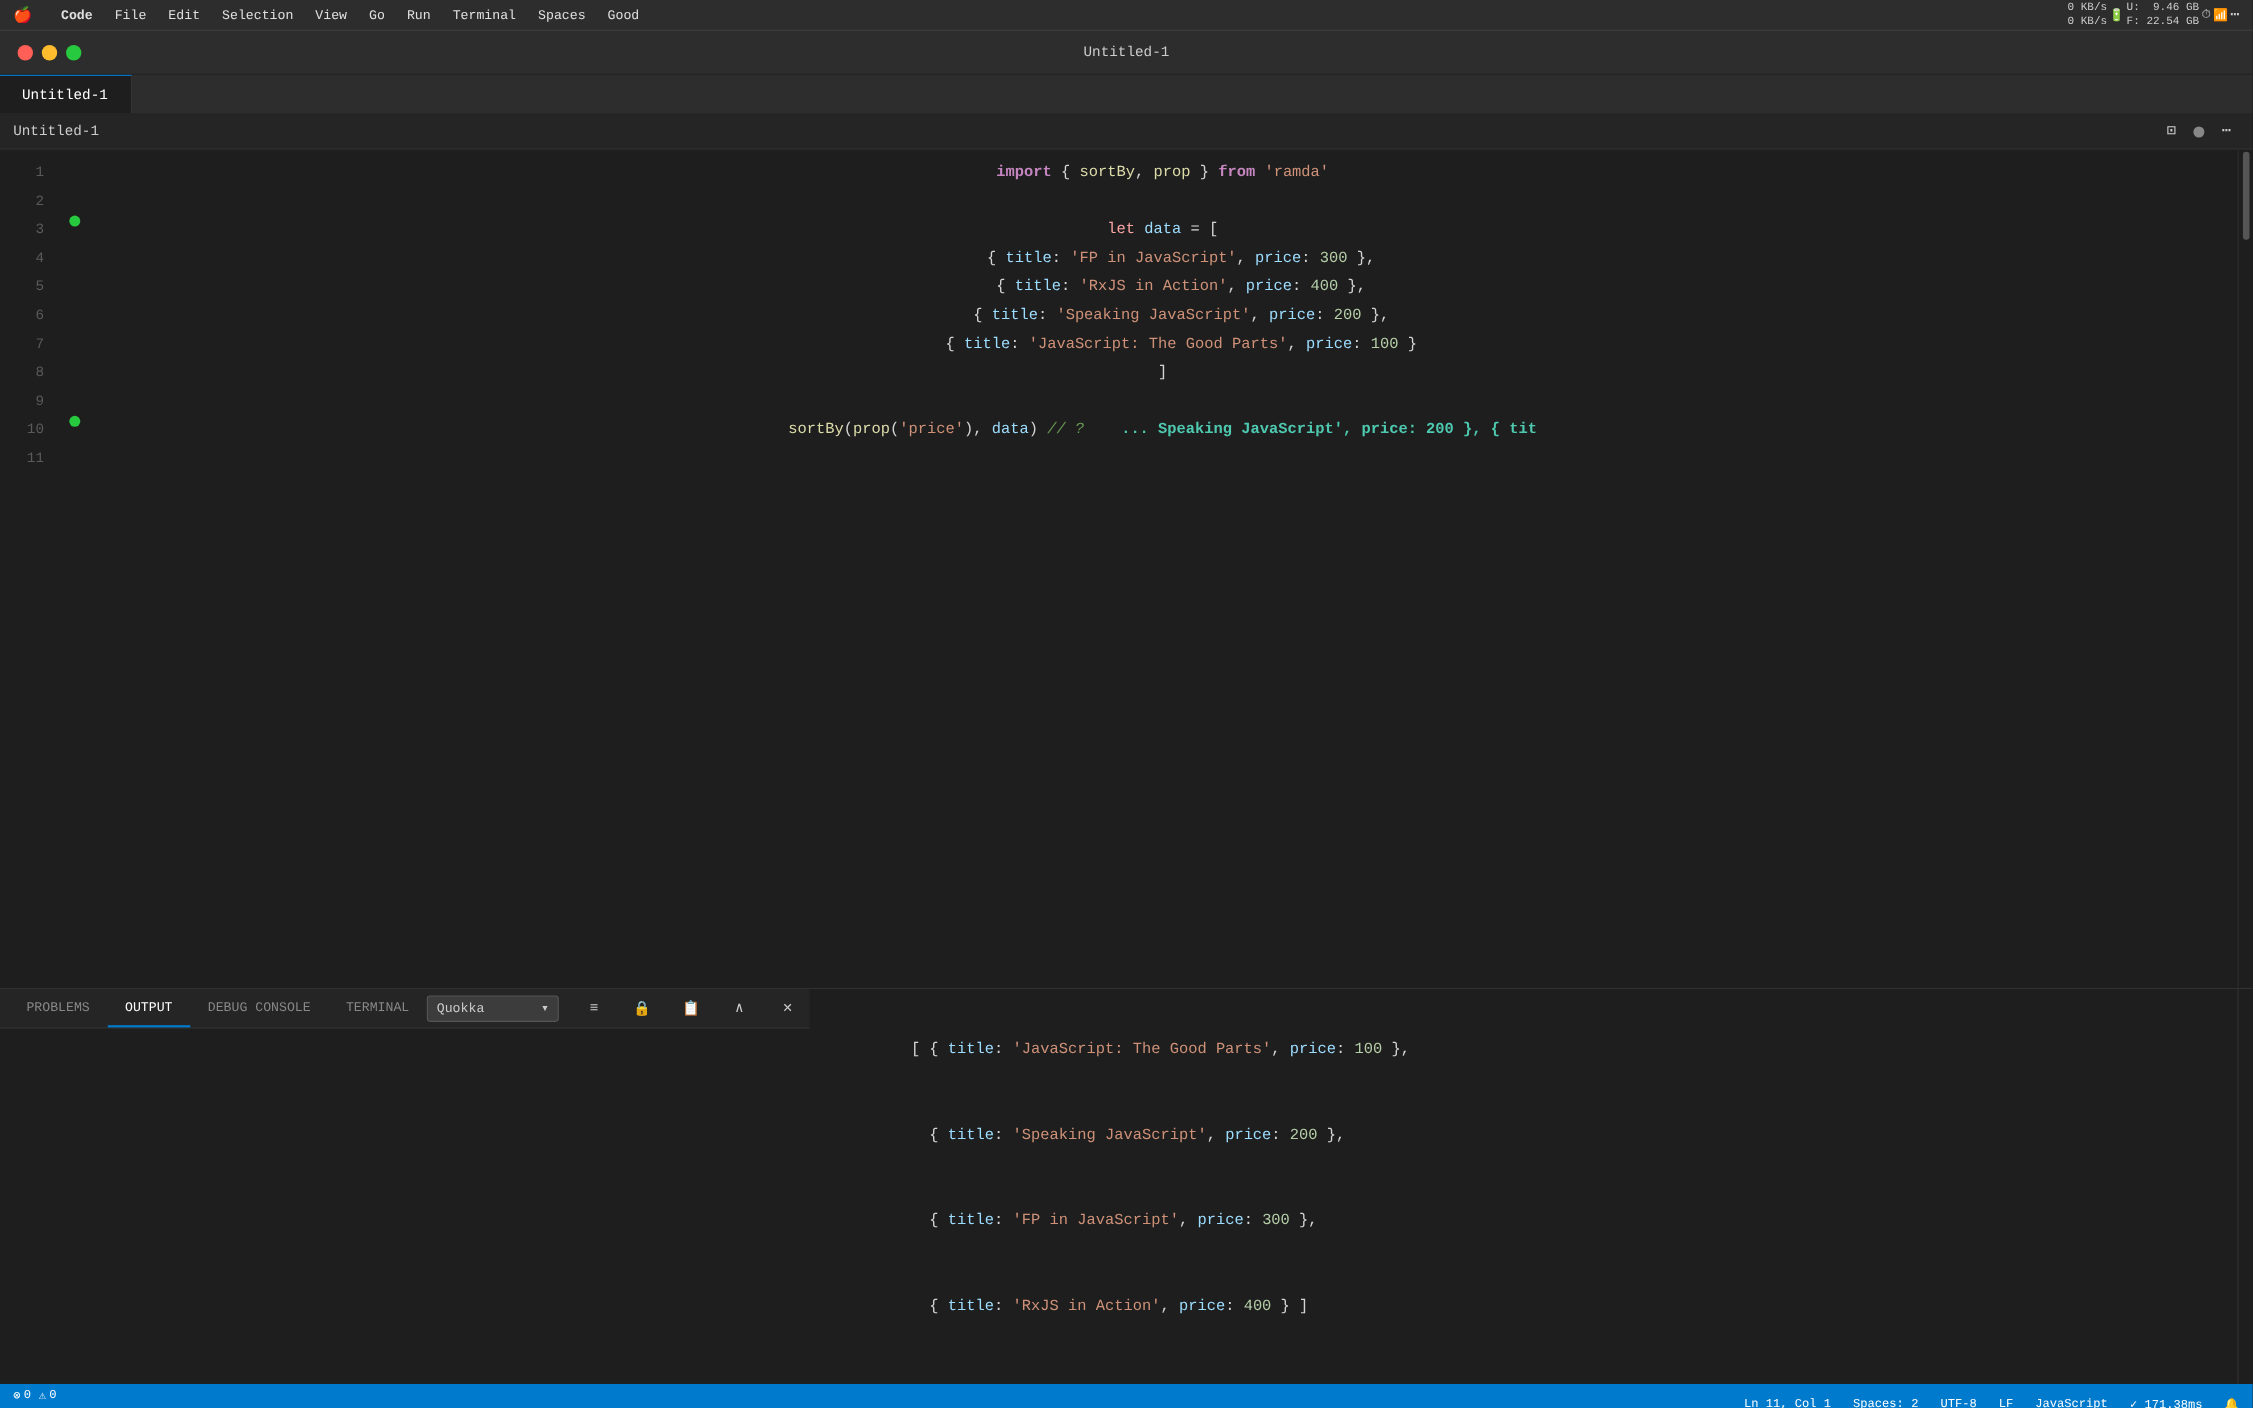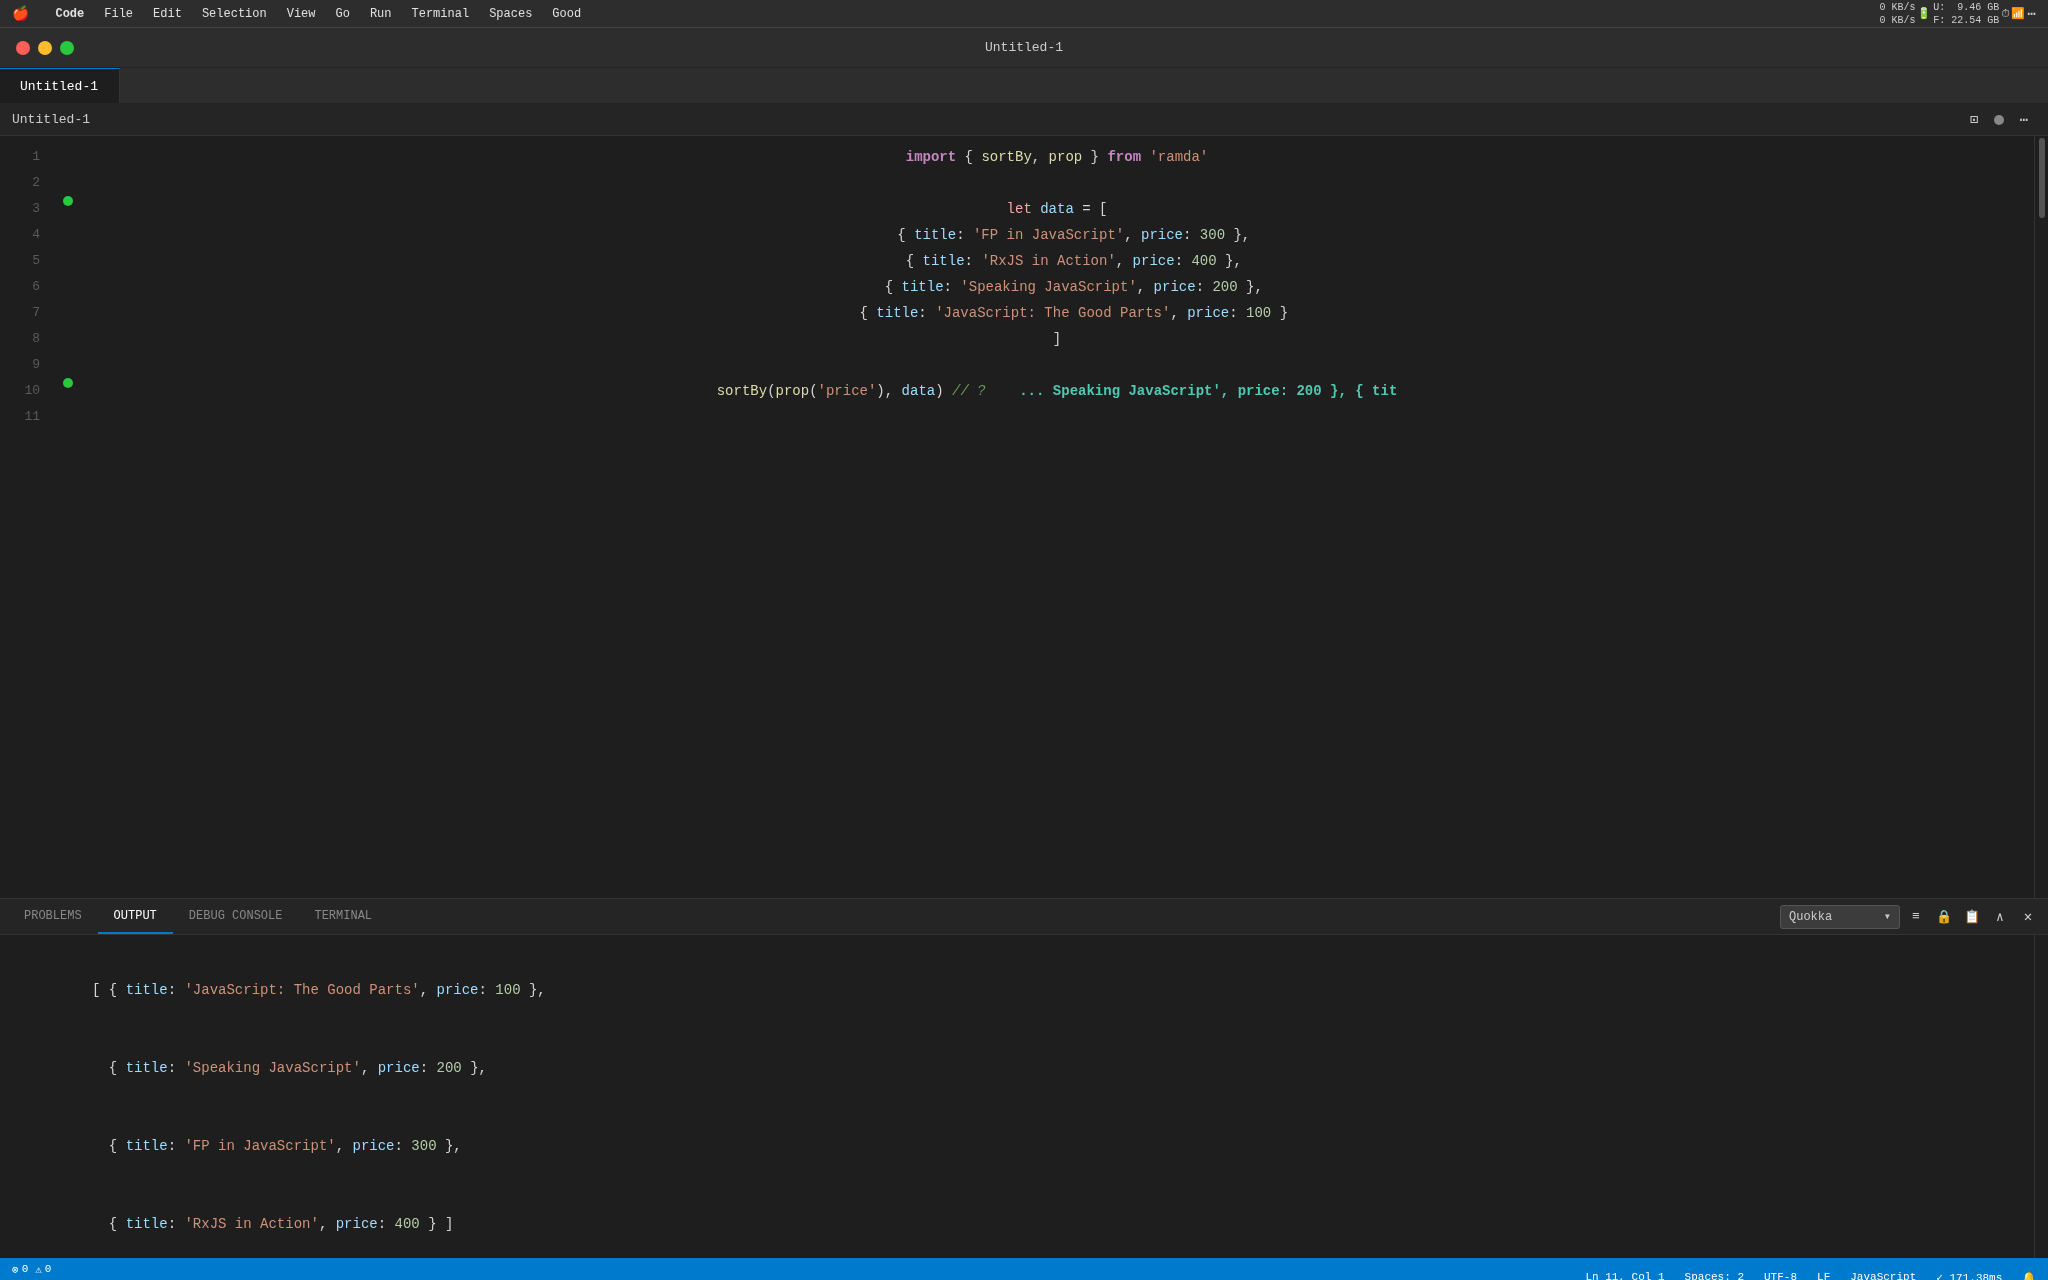--- a/index.html
+++ b/index.html
@@ -216,21 +216,21 @@
       background: #555;
       border-radius: 3px;
       height: 80px;
     }
 
     
     .panel {
       background: #1e1e1e;
       border-top: 1px solid #333;
       display: flex;
-      flex-direction: column;
+      flex-direction: row;
       height: 360px;
       flex-shrink: 0;
     }
     .panel-tabs {
       display: flex;
       align-items: center;
       background: #252526;
       height: 36px;
       border-bottom: 1px solid #333;
       padding-left: 8px;
@@ -247,21 +247,21 @@
       border-bottom: 2px solid transparent;
     }
     .panel-tab.active {
       color: #fff;
       border-bottom: 2px solid #007acc;
     }
     .panel-tab-actions {
       margin-left: auto;
       display: flex;
       align-items: center;
-      gap: 4px;
+      gap: 20px;
       padding-right: 8px;
     }
     .panel-tab-select {
       background: #3c3c3c;
       border: 1px solid #555;
       color: #ccc;
       font-size: 12px;
       padding: 2px 8px;
       border-radius: 3px;
       cursor: pointer;

